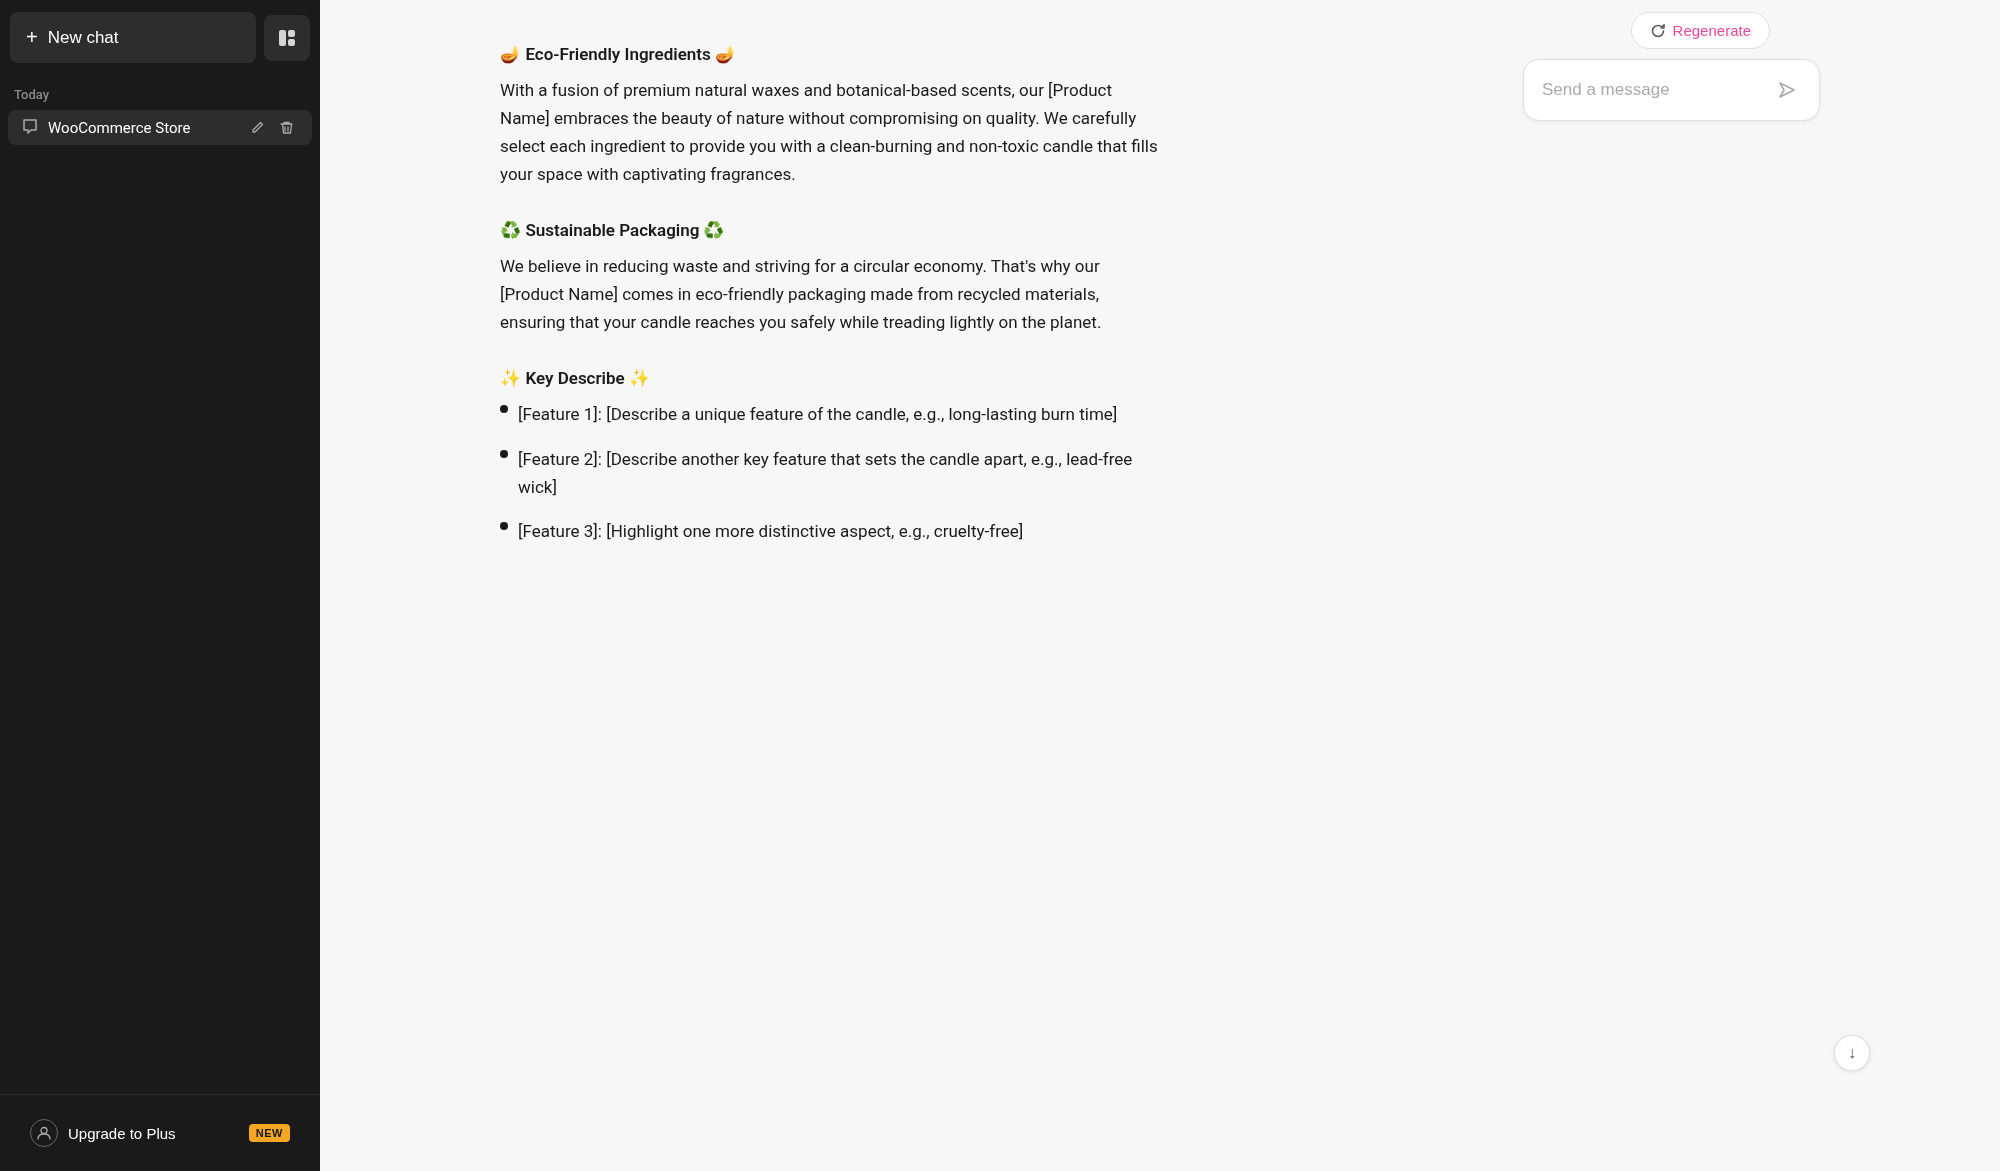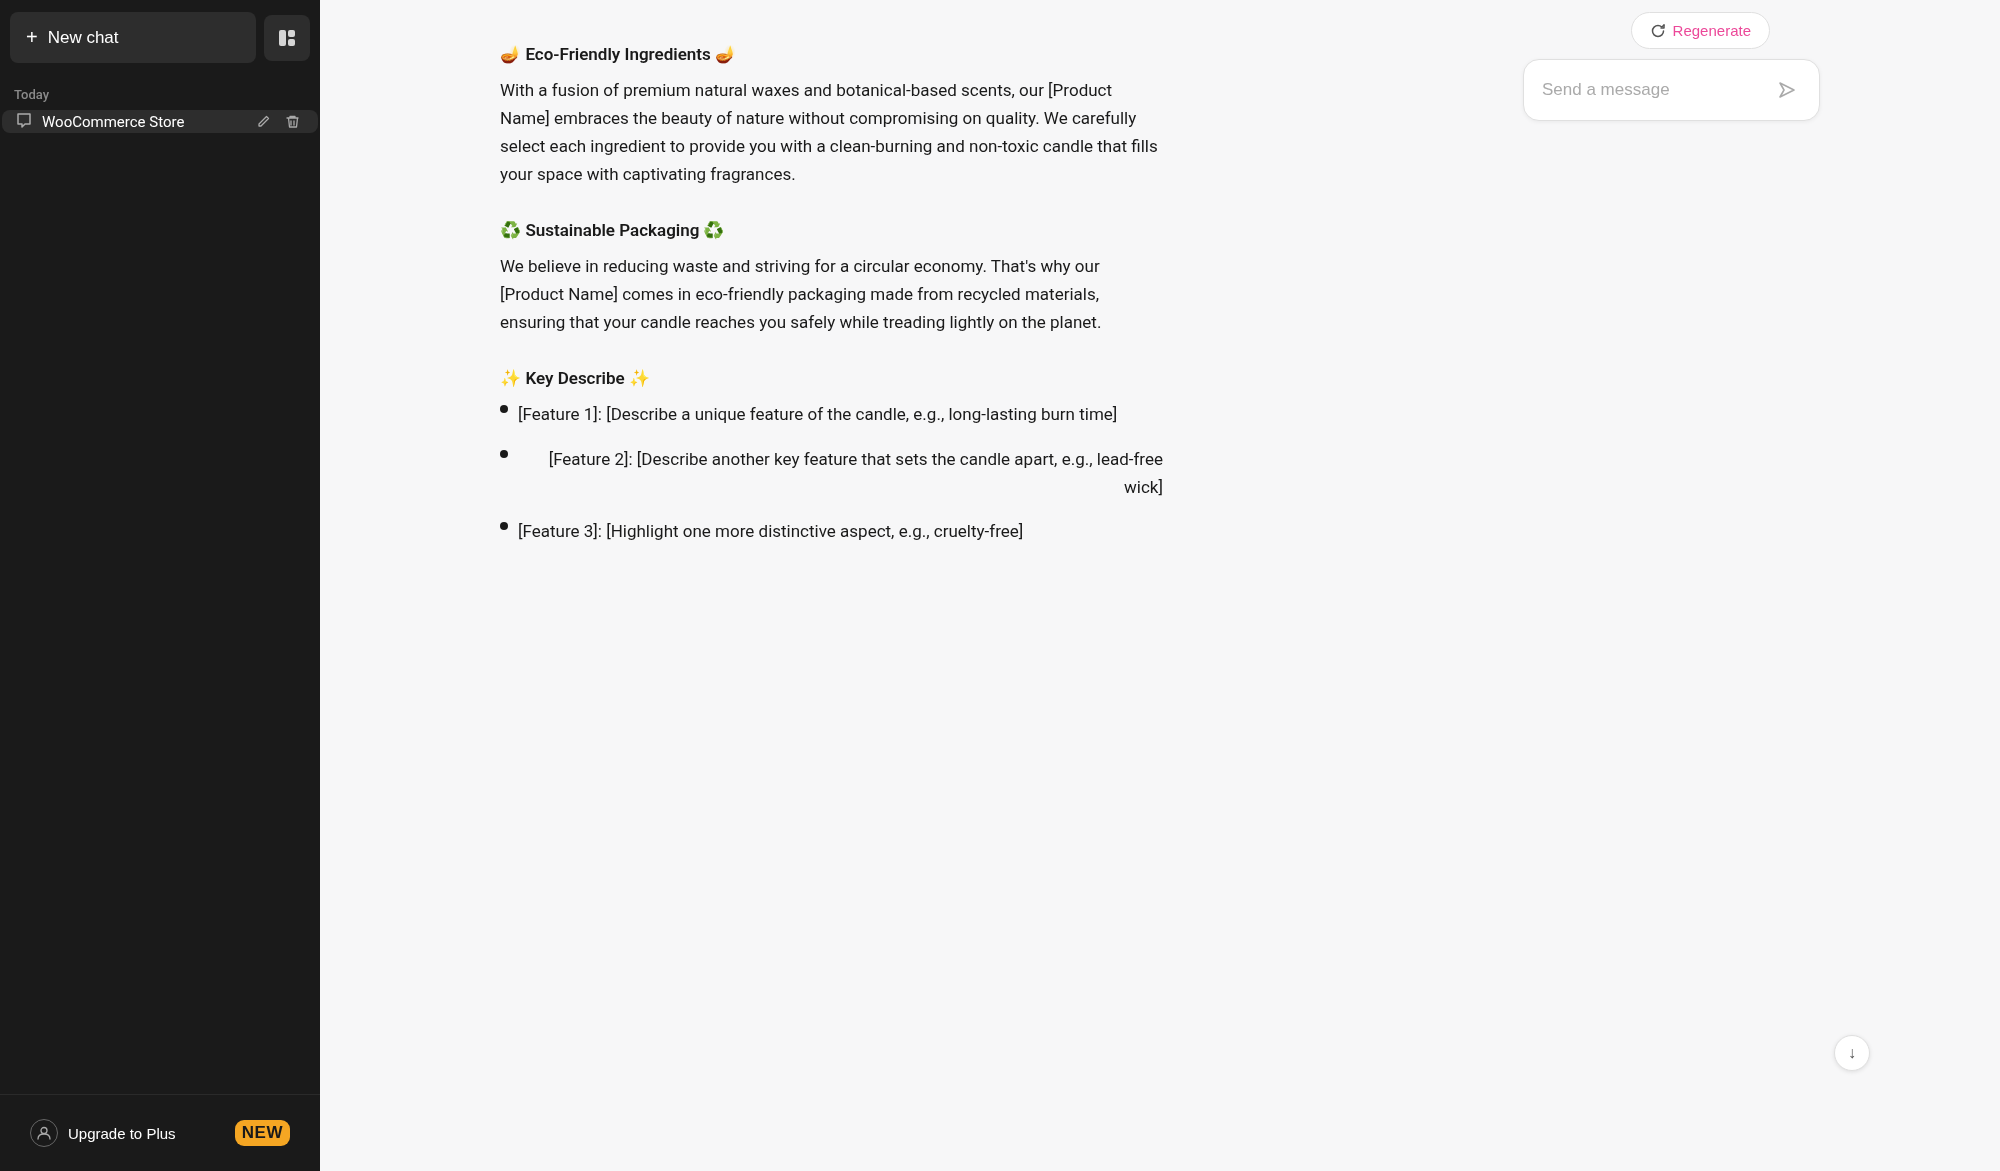--- a/index.html
+++ b/index.html
@@ -74,23 +74,23 @@
     .sidebar-section-label {
       padding: 12px 14px 6px 14px;
       font-size: 13px;
       color: #8a8a8a;
       font-weight: 500;
     }
 
     .sidebar-chat-item {
       display: flex;
       align-items: center;
-      padding: 0 14px;
+      padding: 6px 14px;
       border-radius: 8px;
-      margin: 2px 2px;
+      margin: 2px 8px;
       cursor: pointer;
       background: #2d2d2d;
       position: relative;
     }
 
     .chat-icon {
       font-size: 16px;
       margin-right: 10px;
       flex-shrink: 0;
       color: #aaaaaa;
@@ -150,24 +150,24 @@
     .upgrade-label {
       flex: 1;
       text-align: left;
       font-size: 15px;
       color: #ffffff;
     }
 
     .new-badge {
       background: #f5a623;
       color: #1a1a1a;
-      font-size: 17px;
+      font-size: 11px;
       font-weight: 700;
       padding: 3px 7px;
-      border-radius: 9px;
+      border-radius: 4px;
       text-transform: uppercase;
       letter-spacing: 0.5px;
     }
 
     .user-icon-circle {
       width: 28px;
       height: 28px;
       border-radius: 50%;
       border: 1.5px solid #666;
       display: flex;
@@ -217,21 +217,20 @@
     .section-body {
       font-size: 17px;
       line-height: 1.65;
       color: #1a1a1a;
     }
 
     .bullet-list {
       list-style: none;
       padding: 0;
       margin: 0;
-      text-align: right;
     }
 
     .bullet-list li {
       display: flex;
       gap: 10px;
       margin-bottom: 16px;
       font-size: 17px;
       line-height: 1.65;
       color: #1a1a1a;
     }

